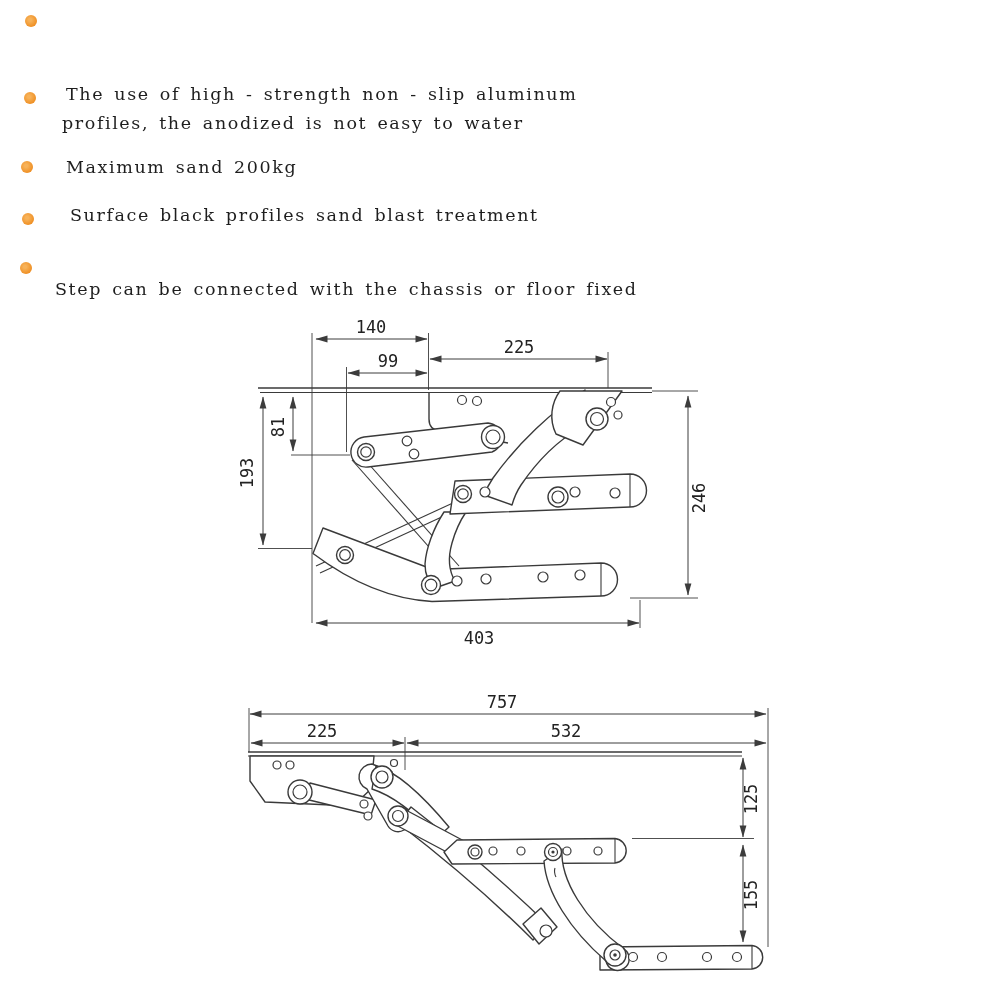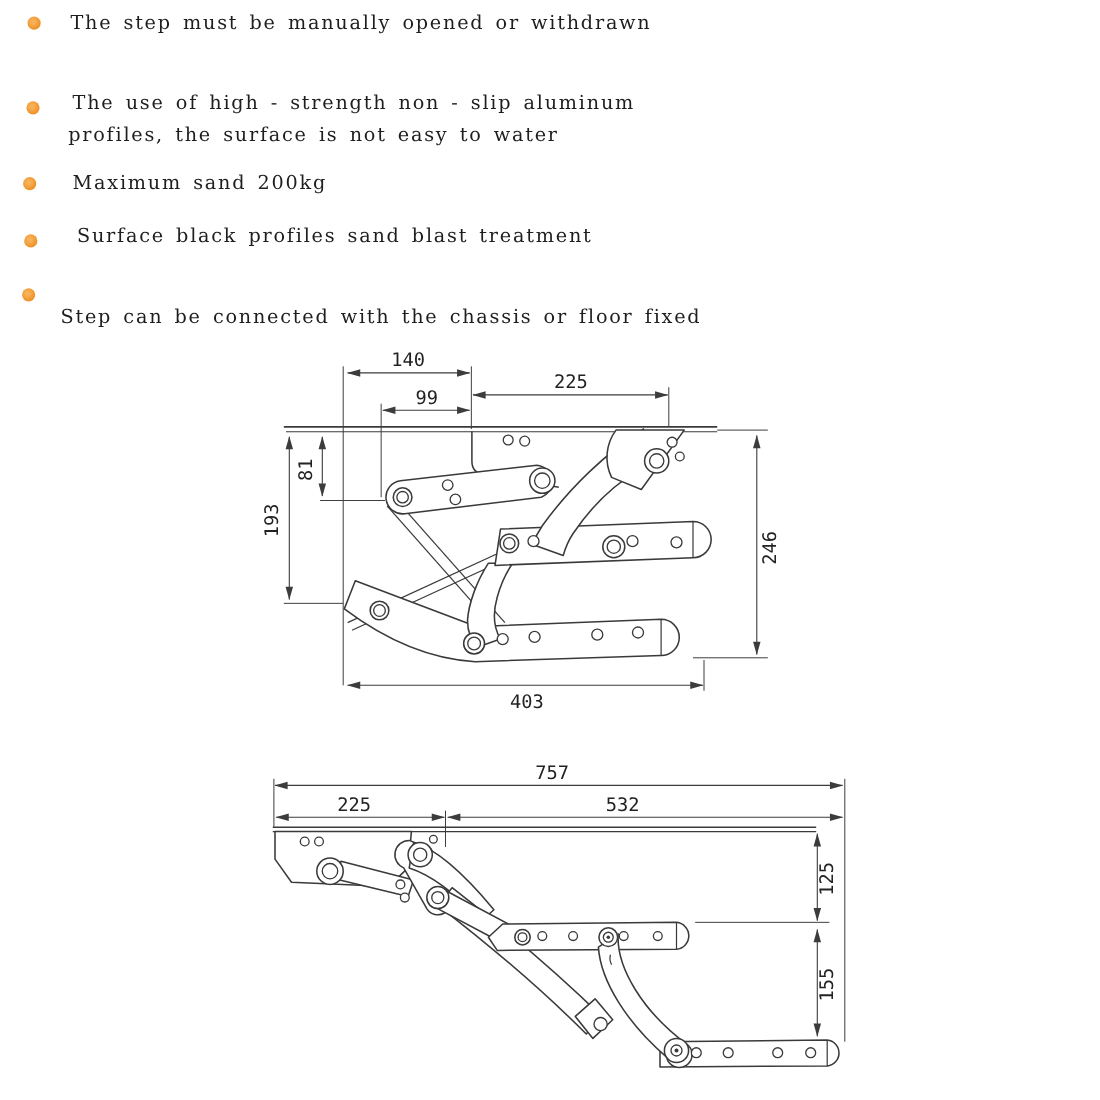--- a/index.html
+++ b/index.html
@@ -18,25 +18,24 @@
   .ext{stroke:#3c3c3c;stroke-width:0.9;fill:none;}
   .thin{stroke:#3a3a3a;stroke-width:1.1;fill:none;}
   .rail{stroke:#3a3a3a;stroke-width:1.5;fill:none;}
 </style>
 </head>
 <body>
 
 <div class="page">
 
   <span class="bullet-dot" style="left:25px;top:15px;"></span>
-  <div class="bline" style="left:64px;top:11px;">The step must be manually opened or withdrawn</div>
 
   <span class="bullet-dot" style="left:24px;top:92px;"></span>
   <div class="bline" style="left:66px;top:84px;">The use of high - strength non - slip aluminum</div>
-  <div class="bline" style="left:62px;top:113px;">profiles, the surface is not easy to water</div>
+  <div class="bline" style="left:62px;top:113px;">profiles, the anodized is not easy to water</div>
 
   <span class="bullet-dot" style="left:21px;top:161px;"></span>
   <div class="bline" style="left:66px;top:157px;">Maximum sand 200kg</div>
 
   <span class="bullet-dot" style="left:22px;top:213px;"></span>
   <div class="bline" style="left:70px;top:205px;">Surface black profiles sand blast treatment</div>
 
   <span class="bullet-dot" style="left:20px;top:262px;"></span>
   <div class="bline" style="left:55px;top:258px;margin-top:21px;">Step can be connected with the chassis or floor fixed</div>
 

